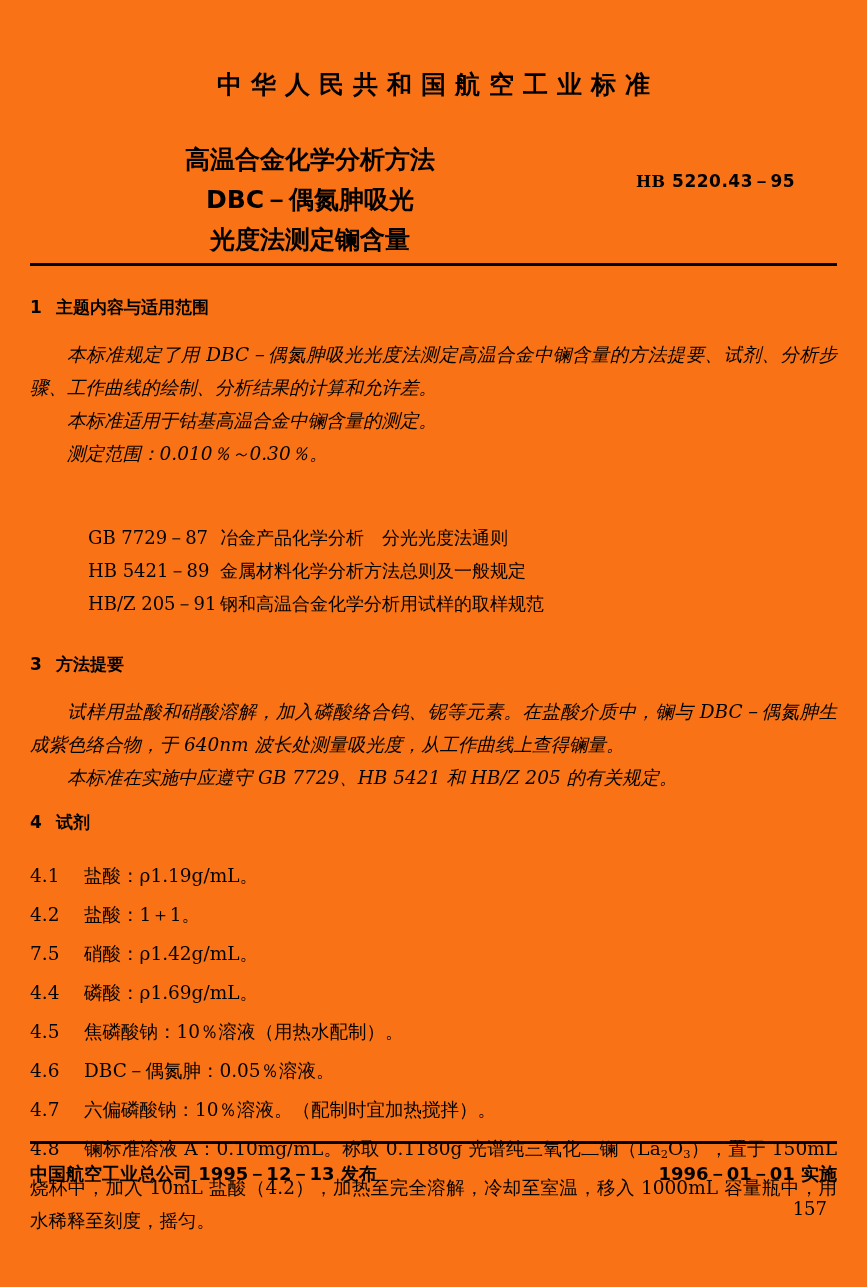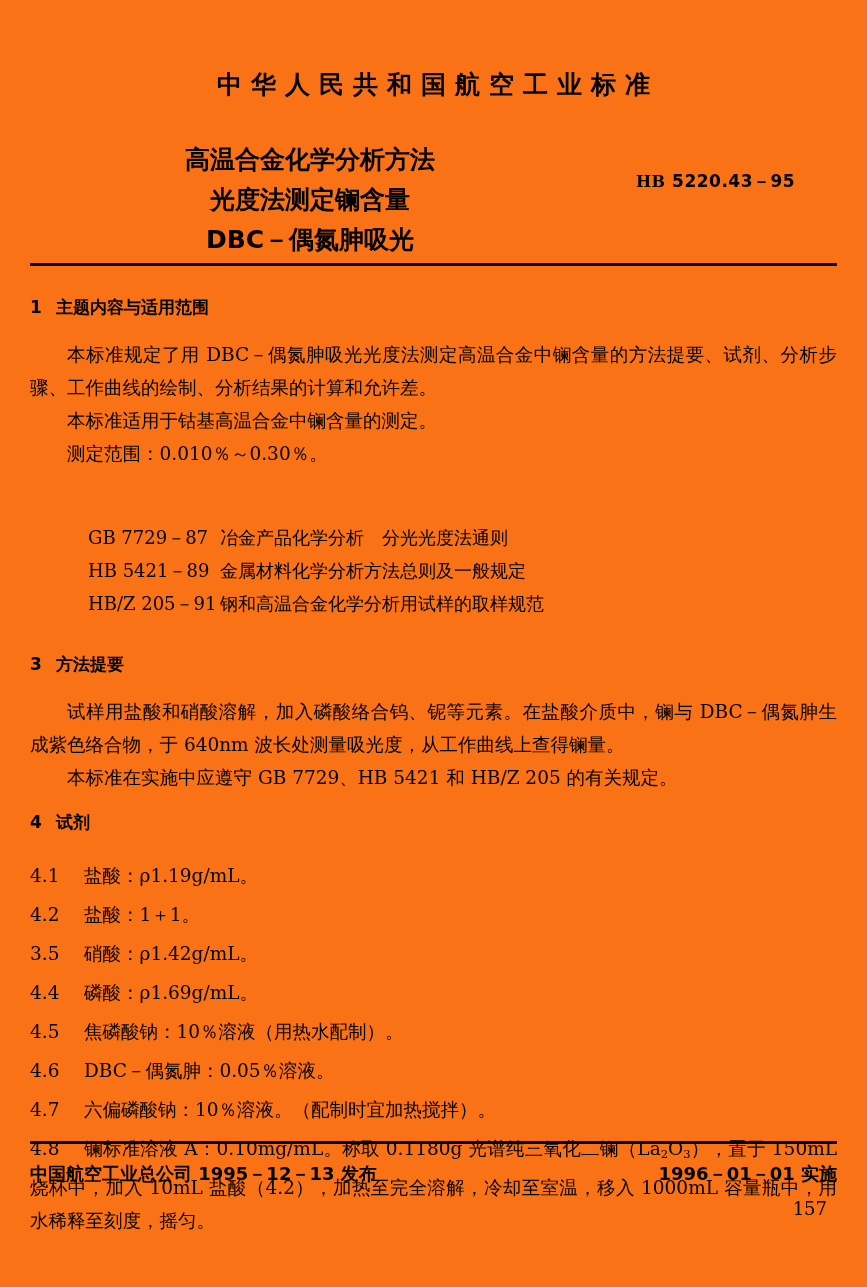--- a/index.html
+++ b/index.html
@@ -103,21 +103,21 @@
   .gap-sec { height: 19px; }
   .gap-sec-sm { height: 16px; }
 
   p.para {
     margin: 0;
     font-size: 18.5px;
     line-height: 33px;
     text-align: justify;
     text-justify: inter-ideograph;
   }
-  p.para.indent { text-indent: 2em; }
+  p.para.indent { text-indent: 2em; font-style: italic; }
 
   .ref-list { margin: 16px; }
   .ref-row {
     font-size: 18px;
     line-height: 33px;
     white-space: nowrap;
     padding-left: 42px;
   }
   .ref-row .ref-code { display: inline-block; min-width: 132px; }
 
@@ -163,22 +163,22 @@
 </head>
 <body>
 
 <div class="page">
 
   <div class="doc-header">中华人民共和国航空工业标准</div>
 
   <div class="title-block">
     <div class="title-lines">
       <div class="tl tl-1">高温合金化学分析方法</div>
+      <div class="tl tl-2">DBC－偶氮胂吸光</div>
       <div class="tl tl-3">光度法测定镧含量</div>
-      <div class="tl tl-2">DBC－偶氮胂吸光</div>
     </div>
     <div class="std-no">
       <span class="hb">HB</span>
       <span>5220.43－95</span>
     </div>
   </div>
 
   <div class="rule rule-top"></div>
 
   <div class="content">
@@ -222,21 +222,21 @@
     </h2>
     <div class="gap-sec"></div>
 
     <div class="reagent">
       <span class="rnum">4.1</span><span>盐酸：ρ1.19g/mL。</span>
     </div>
     <div class="reagent">
       <span class="rnum">4.2</span><span>盐酸：1＋1。</span>
     </div>
     <div class="reagent">
-      <span class="rnum">3.5</span><span>硝酸：ρ1.42g/mL。</span>
+      <span class="rnum">7.5</span><span>硝酸：ρ1.42g/mL。</span>
     </div>
     <div class="reagent">
       <span class="rnum">4.4</span><span>磷酸：ρ1.69g/mL。</span>
     </div>
     <div class="reagent">
       <span class="rnum">4.5</span><span>焦磷酸钠：10％溶液（用热水配制）。</span>
     </div>
     <div class="reagent">
       <span class="rnum">4.6</span><span>DBC－偶氮胂：0.05％溶液。</span>
     </div>

